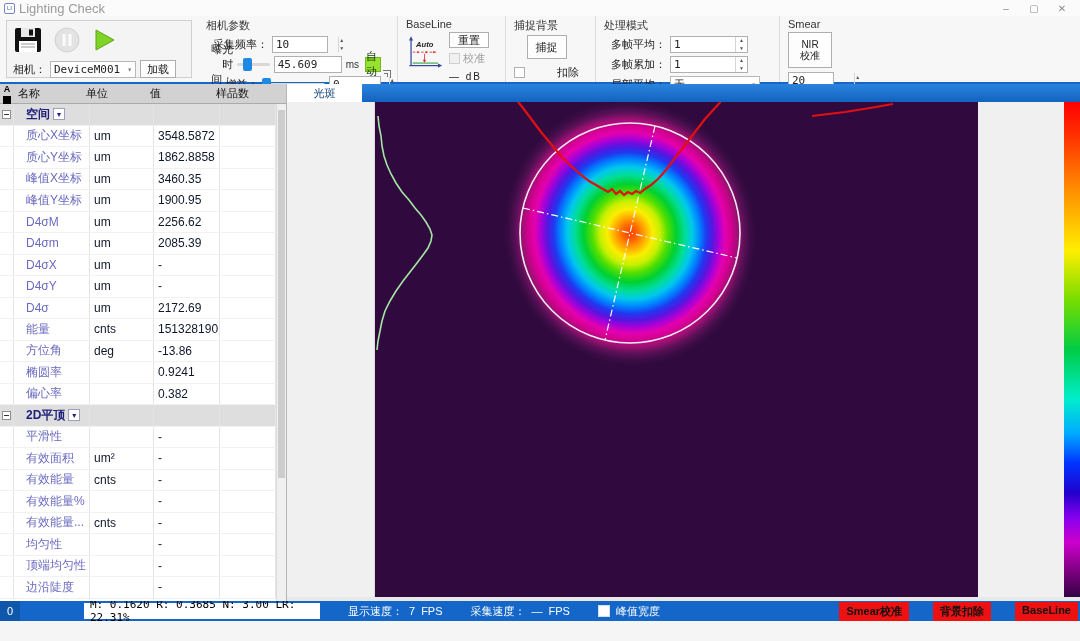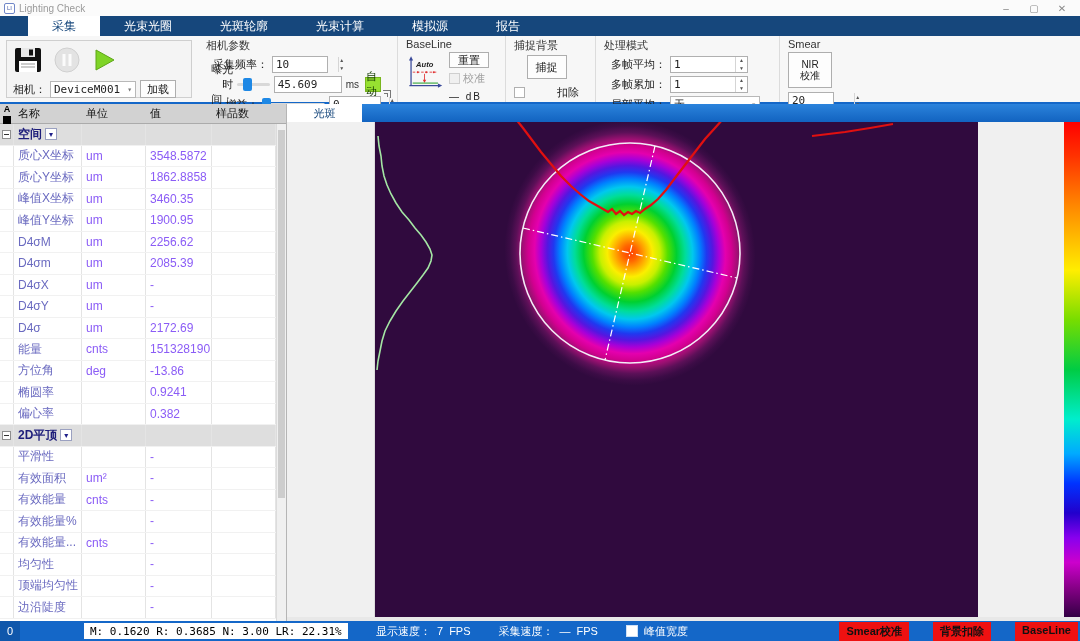--- a/index.html
+++ b/index.html
@@ -6,21 +6,21 @@
   html,body { background:#444; }
   .window {
     position:relative; width:1080px; height:641px; overflow:hidden;
     font-family:"Liberation Sans","DejaVu Sans",sans-serif; font-size:12px;
     background:#f5f5f5; color:#222;
   }
   
   .titlebar { height:16px; background:#fbfbfb; display:flex; align-items:center; padding:0 4px; }
   .app-icon { width:11px; height:11px; border:1px solid #6f86c8; border-radius:2px; font-size:6px; color:#4a5ea8;
               display:flex; align-items:center; justify-content:center; margin-right:4px; background:#fff; }
-  .app-title { font-size:10px; color:#9a9a9a; flex:1; }
+  .app-title { font-size:13px; color:#9a9a9a; flex:1; }
   .win-btns { display:flex; gap:0; }
   .win-btn { width:28px; height:14px; font-size:10px; color:#8a8a8a; display:flex; align-items:center; justify-content:center; }
   
   .ribbon { height:20px; background:#16477c; display:flex; align-items:flex-end; padding-left:28px; }
   .rtab { height:20px; padding:0 24px; display:flex; align-items:center; color:#fff; font-size:12px; }
   .rtab.active { background:#fff; color:#16477c; }
   
   .toolbar { height:68px; background:#f7f7f7; display:flex; border-bottom:2px solid #1467c8; }
   .tgroup { position:relative; height:100%; padding:2px 16px 2px 8px; border-right:1px solid #dcdcdc; }
   .tgroup-title { font-size:11px; color:#333; margin-bottom:2px; }
@@ -71,22 +71,22 @@
   .c.name { width:68px; flex:none; padding-left:4px; }
   .c.unit { width:64px; flex:none; padding-left:4px; }
   .c.val  { width:66px; flex:none; padding-left:4px; }
   .c.samp { flex:1; padding-left:4px; }
   .corner { position:absolute; left:0; top:0; width:14px; text-align:center; }
   .corner .a { font-size:9px; font-weight:bold; color:#000; display:block; line-height:11px; }
   .corner .sq { display:block; width:8px; height:8px; background:#000; margin:1px auto 0; }
   .tbody { position:absolute; top:20px; bottom:0; left:0; right:10px; overflow:hidden; }
   .trow { display:flex; height:21.5px; border-bottom:1px solid #f1f1f1; background:#fff; }
   .trow .c { display:flex; align-items:center; border-right:1px solid #e4e4e4; overflow:hidden; white-space:nowrap; }
-  .trow .name { color:#6a6ac0; }
-  .trow .unit, .trow .val { color:#8b5cf6; }
+  .trow .name { color:#6a6ac0;margin-left:8px; }
+  .trow .unit, .trow .val { color:#0f172a; }
   .trow.group { background:#dedede; }
   .trow.group .name { color:#1d1d7a; font-weight:bold; }
   .minus { width:9px; height:9px; border:1px solid #8f8f8f; background:#fff; position:relative; }
   .minus:after { content:""; position:absolute; left:1px; right:1px; top:3px; height:1px; background:#333; }
   .ddbox { width:12px; height:12px; border:1px solid #9aa0c0; background:#fff; font-size:8px; color:#20208a;
            display:inline-flex; align-items:center; justify-content:center; margin-left:3px; }
   .vscroll { position:absolute; right:0; top:20px; bottom:0; width:10px; background:#f0f0f0; border-left:1px solid #dcdcdc; }
   .vscroll .thumb { position:absolute; left:1px; right:1px; top:6px; height:368px; background:#cdcdcd; }
   
   .viewpanel { flex:1; display:flex; flex-direction:column; }
@@ -105,21 +105,21 @@
       #a800d8 71%, #e400ae 76%, #d20090 81%, #9c1072 86%, #5c1058 91%, #3c0c46 96%,
       rgba(48,10,62,0) 100%); }
   .beam-svg { position:absolute; inset:0; }
   .colorbar { width:16px; height:100%;
     background:linear-gradient(#ff0000 0%, #ff3300 7%, #ff8800 17%, #ffee00 30%, #77dd00 40%,
       #00cc44 50%, #00eecc 60%, #00aaff 67%, #0033ff 73%, #2200cc 79%, #8800ee 84%,
       #cc00cc 89%, #880088 94%, #330044 100%); }
   
   .statusbar { height:20px; background:#1467c8; display:flex; align-items:center; color:#fff; font-size:11px; }
   .sb-zero { width:20px; text-align:center; background:#0f57ab; height:100%; line-height:20px; }
-  .sb-stats { width:264px; height:16px; background:#fff; color:#000; margin-left:64px;
+  .sb-stats { width:236px; height:16px; background:#fff; color:#000; margin-left:64px;
               font-family:"DejaVu Sans Mono",monospace; font-size:11px; display:flex; align-items:center; padding-left:6px; }
   .sb-item { display:flex; align-items:center; gap:6px; margin-left:28px; }
   .sb-chk { width:12px; height:12px; background:#fff; border:1px solid #cfe0f5; }
   .sb-badges { margin-left:auto; display:flex; gap:24px; padding-right:2px; }
   .badge { background:#ee1111; color:#111; font-weight:bold; font-size:11px; padding:2px 7px; }
 </style>
 </head>
 <body>
 
 <div class="window">
@@ -127,28 +127,20 @@
   <div class="titlebar">
     <span class="app-icon">LI</span>
     <span class="app-title">Lighting Check</span>
     <span class="win-btns">
       <span class="win-btn">–</span>
       <span class="win-btn">▢</span>
       <span class="win-btn">✕</span>
     </span>
   </div>
 
-  <div class="ribbon">
-    <span class="rtab active">采集</span>
-    <span class="rtab">光束光圈</span>
-    <span class="rtab">光斑轮廓</span>
-    <span class="rtab">光束计算</span>
-    <span class="rtab">模拟源</span>
-    <span class="rtab">报告</span>
-  </div>
 
   <div class="toolbar">
 
     <div class="leftbox">
       <div class="bigbtns">
         <svg width="30" height="28" viewBox="0 0 30 28">
           <rect x="2" y="2" width="26" height="24" rx="2" fill="#111"></rect>
           <rect x="8" y="2" width="14" height="9" fill="#e8e8e8"></rect>
           <rect x="16" y="3.5" width="4" height="6" fill="#111"></rect>
           <rect x="6" y="15" width="18" height="11" fill="#fff"></rect>

